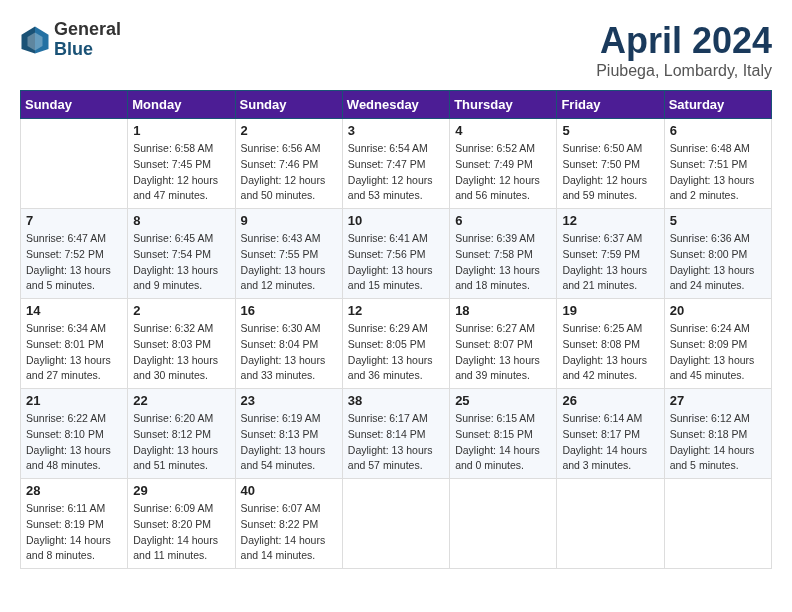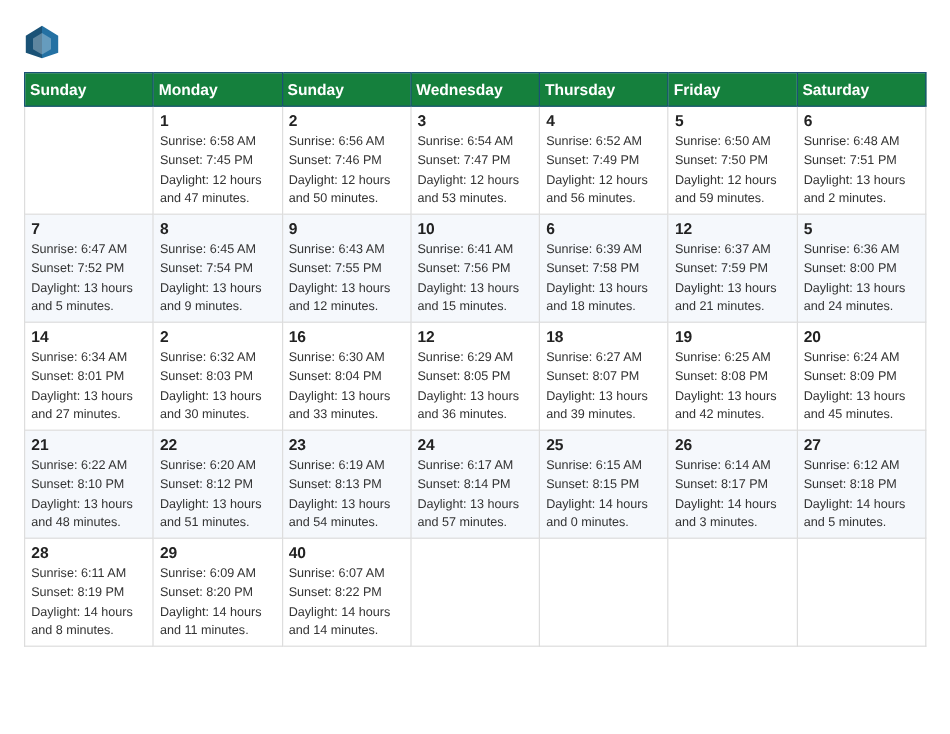--- a/index.html
+++ b/index.html
@@ -51,21 +51,21 @@
     .location-subtitle {
       font-size: 16px;
       color: #555;
     }
     .calendar-table {
       width: 100%;
       border-collapse: collapse;
       font-size: 11px;
     }
     .calendar-table thead th {
-      background-color: #15803d;
+      background-color: #4c1d95;
       color: #fff;
       padding: 6px 4px;
       text-align: left;
       font-size: 13px;
       font-weight: bold;
       border: 1px solid #1a5276;
     }
     .calendar-table tbody td {
       border: 1px solid #ddd;
       padding: 4px 5px;
@@ -100,20 +100,28 @@
 <body>
 
 <div class="header-area">
   <div class="logo">
     <svg class="logo-icon" viewBox="0 0 40 40">
       <polygon points="20,4 36,14 36,30 20,36 4,30 4,14" fill="#2471a3" opacity="0.15"></polygon>
       <polygon points="20,2 38,13 38,32 20,38" fill="#2471a3"></polygon>
       <polygon points="20,2 2,13 2,32 20,38" fill="#1a5276"></polygon>
       <polygon points="20,10 30,16 30,28 20,34 10,28 10,16" fill="#fff" opacity="0.3"></polygon>
     </svg>
+    <div class="logo-text">
+      <span class="logo-general">General</span>
+      <span class="logo-blue">Blue</span>
+    </div>
+  </div>
+  <div class="title-area">
+    <div class="month-title">April 2024</div>
+    <div class="location-subtitle">Piubega, Lombardy, Italy</div>
   </div>
 </div>
 
 <table class="calendar-table">
   <thead>
     <tr>
     <th>Sunday</th>
         <th>Monday</th>
         <th>Sunday</th>
         <th>Wednesday</th>
@@ -217,21 +225,21 @@
         </td>
         <td>
           <span class="day-number">22</span>
           <div class="day-info">Sunrise: 6:20 AM<br>Sunset: 8:12 PM<br>Daylight: 13 hours<br>and 51 minutes.</div>
         </td>
         <td>
           <span class="day-number">23</span>
           <div class="day-info">Sunrise: 6:19 AM<br>Sunset: 8:13 PM<br>Daylight: 13 hours<br>and 54 minutes.</div>
         </td>
         <td>
-          <span class="day-number">24</span>
+          <span class="day-number">38</span>
           <div class="day-info">Sunrise: 6:17 AM<br>Sunset: 8:14 PM<br>Daylight: 13 hours<br>and 57 minutes.</div>
         </td>
         <td>
           <span class="day-number">25</span>
           <div class="day-info">Sunrise: 6:15 AM<br>Sunset: 8:15 PM<br>Daylight: 14 hours<br>and 0 minutes.</div>
         </td>
         <td>
           <span class="day-number">26</span>
           <div class="day-info">Sunrise: 6:14 AM<br>Sunset: 8:17 PM<br>Daylight: 14 hours<br>and 3 minutes.</div>
         </td>

